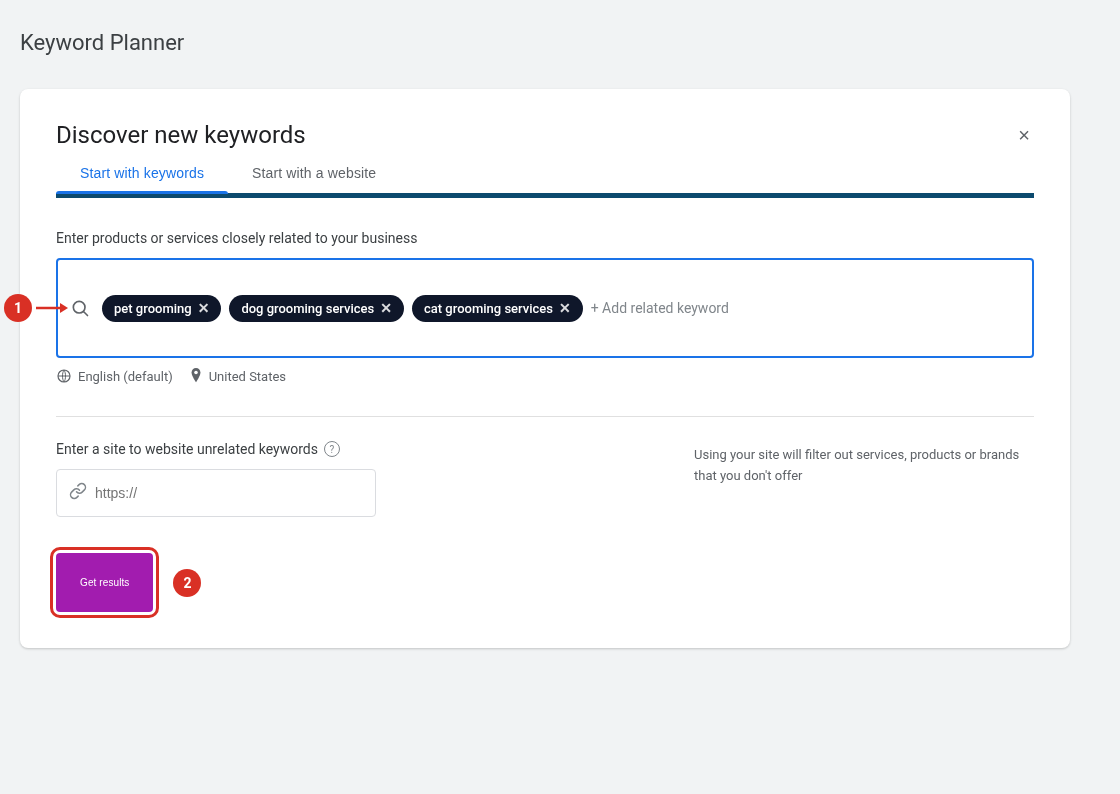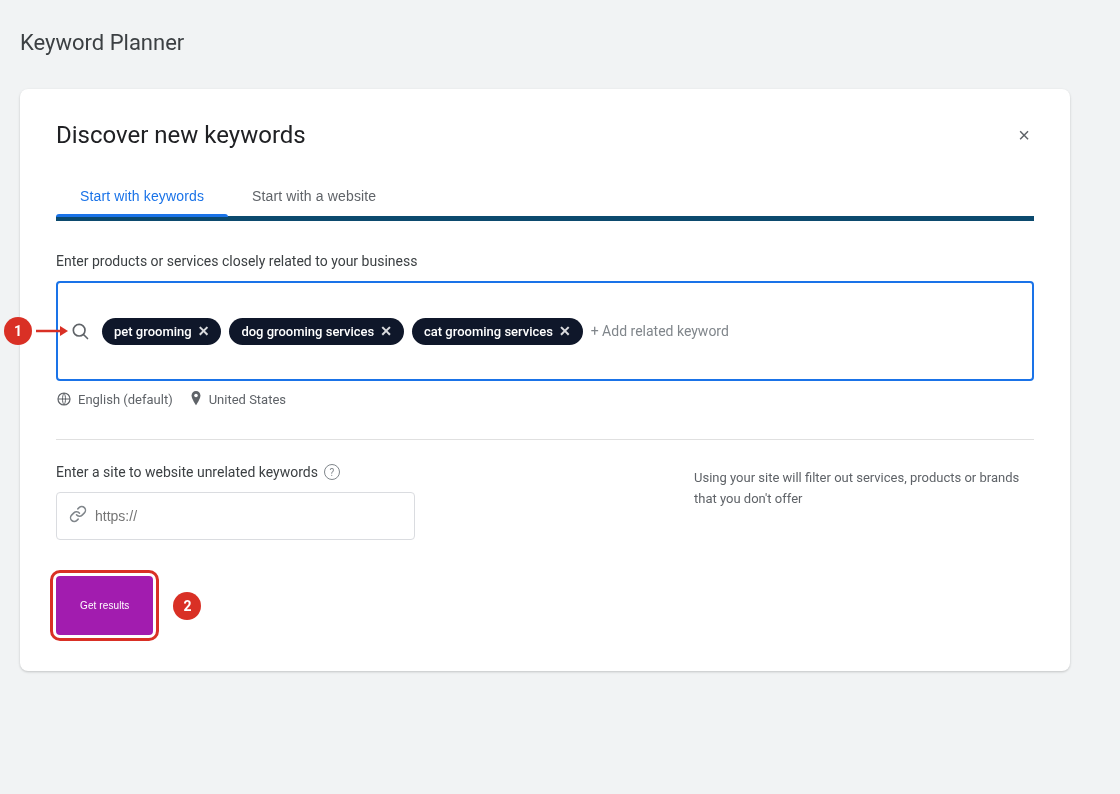--- a/index.html
+++ b/index.html
@@ -22,21 +22,21 @@
       border-radius: 8px;
       box-shadow: 0 1px 3px rgba(0,0,0,0.12), 0 1px 2px rgba(0,0,0,0.08);
       padding: 32px 36px 36px 36px;
       max-width: 1050px;
       position: relative;
     }
     .card-header {
       display: flex;
       justify-content: space-between;
       align-items: flex-start;
-      margin-bottom: 27px;
+      margin-bottom: 4px;
     }
     .card-title {
       font-size: 24px;
       font-weight: 400;
       color: #202124;
     }
     .close-btn {
       background: none;
       border: none;
       cursor: pointer;
@@ -196,21 +196,21 @@
       color: #80868b;
       cursor: pointer;
     }
     .url-input-wrap {
       display: flex;
       align-items: center;
       border: 1px solid #dadce0;
       border-radius: 4px;
       padding: 0 12px;
       height: 48px;
-      width: 359px;
+      width: 320px;
       background: #fff;
     }
     .url-icon {
       color: #80868b;
       margin-right: 8px;
       font-size: 16px;
     }
     .url-input {
       border: none;
       outline: none;

